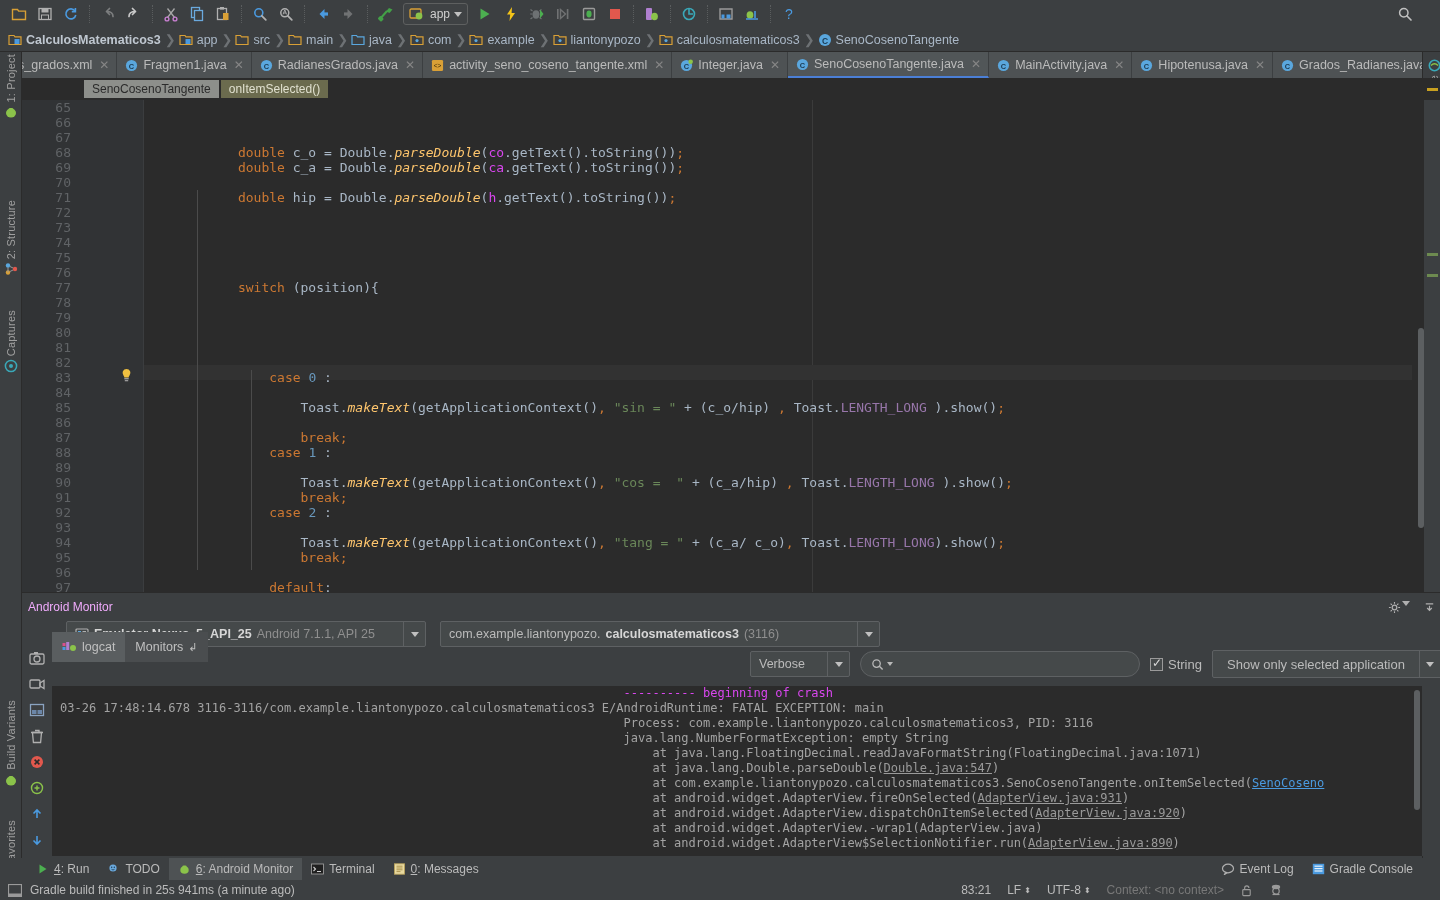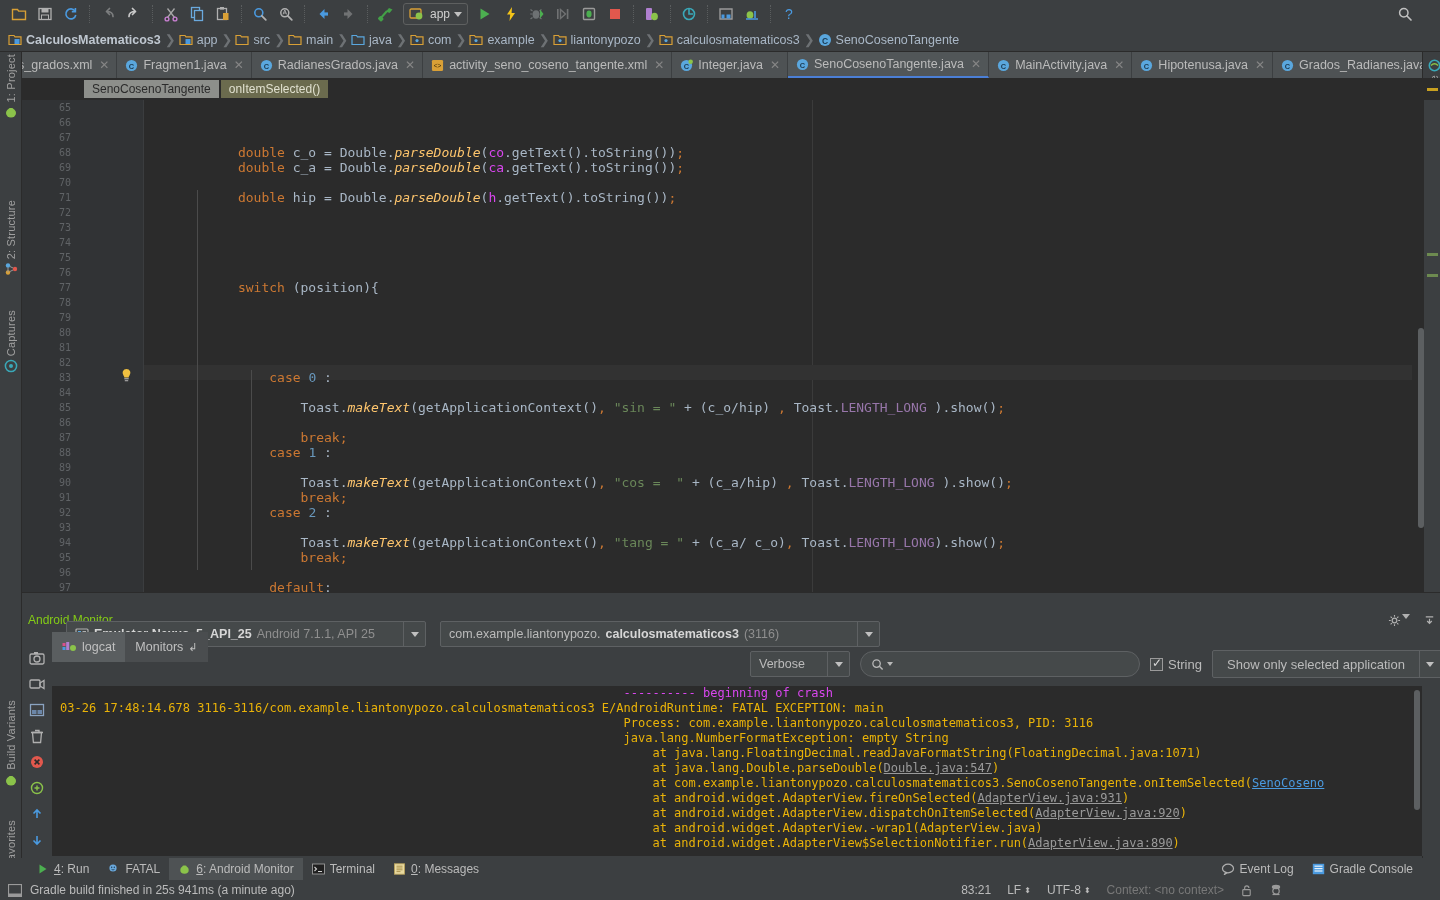--- a/index.html
+++ b/index.html
@@ -104,21 +104,21 @@
     background: #2b2b2b; display: flex; align-items: center;
     padding-left: 62px; gap: 2px;
   }
   .b2 { padding: 2px 8px; font-size: 12px; color: #d4d4d4; }
   .b2.cls { background: #8d8f8b; color: #2b2b2b; }
   .b2.mth { background: #6b6b4e; color: #e0e0cf; }
 
   #gutter {
     position: absolute; left: 0; top: 22px; width: 56px; height: 492px;
     background: #313335; color: #606366;
-    font-family: "DejaVu Sans Mono", monospace; font-size: 10px;
+    font-family: "DejaVu Sans Mono", monospace; font-size: 13px;
     text-align: right; padding-right: 7px;
   }
   #gutter-icons {
     position: absolute; left: 56px; top: 22px; width: 58px; height: 492px;
     background: #313335;
   }
   #fold-strip {
     position: absolute; left: 114px; top: 22px; width: 8px; height: 492px;
     background: #313335; border-right: 1px solid #3b3d3f;
   }
@@ -164,23 +164,23 @@
     position: absolute; left: 790px; top: 22px; width: 1px; height: 492px;
     background: #3b3b3b;
   }
 
   
   #monitor {
     position: absolute; left: 22px; top: 592px; width: 1418px; height: 264px;
     background: #3c3f41; border-top: 1px solid #2b2b2b;
   }
   #mon-head {
-    position: absolute; left: 0; top: 16px; width: 100%; height: 22px;
+    position: absolute; left: 0; top: 3px; width: 100%; height: 22px;
     display: flex; align-items: center; padding-left: 6px;
-    color: #84cc16; font-size: 12px; gap: 8px;
+    color: #f0abfc; font-size: 12px; gap: 8px;
   }
   #mon-head .title { flex: 1; }
   #mon-head .hicon { width: 22px; display: flex; justify-content: center; }
 
   #dev-row {
     position: absolute; left: 44px; top: 22px; width: 1380px; height: 38px;
     display: flex; align-items: center; gap: 14px;
   }
   .combo {
     display: flex; align-items: center;
@@ -248,21 +248,21 @@
   }
 
   
   #lc-out {
     position: absolute; left: 52px; top: 686px; width: 1370px; height: 170px;
     background: #2b2b2b; overflow: hidden;
     font-family: "DejaVu Sans Mono", monospace; font-size: 12px;
     line-height: 15px; white-space: pre; color: #cc7832;
   }
   .lgl { height: 15px; line-height: 15px; padding-left: 8px; }
-  .err { color: #eab308; margin-top: 28px; }
+  .err { color: #a3a3a3; margin-top: 28px; }
   .sys { color: #d946ef; }
   .lnk { color: #9a9a9a; text-decoration: underline; }
   .lnkb { color: #4a9ae0; text-decoration: underline; }
   #lc-scroll {
     position: absolute; right: 20px; top: 690px; width: 6px; height: 120px;
     background: #5c5f61; border-radius: 3px;
   }
 
   
   #right-stripe {
@@ -919,21 +919,21 @@
       </svg>
     <span><u>4</u><span>: Run</span></span>
   </div>
   <div class="bwin">
     <svg width="13" height="12" viewBox="0 0 13 12">
         <circle cx="6" cy="5" r="3.6" fill="#6aa9dd"></circle>
         <circle cx="4.7" cy="4.3" r="0.7" fill="#1b3a52"></circle>
         <circle cx="7.3" cy="4.3" r="0.7" fill="#1b3a52"></circle>
         <path d="M4.5 6.3q1.5 1.4 3 0" stroke="#1b3a52" stroke-width="0.8" fill="none"></path>
       </svg>
-    <span>FATAL</span>
+    <span>TODO</span>
   </div>
   <div class="bwin active">
     <svg width="13" height="12" viewBox="0 0 13 12">
         <ellipse cx="6.5" cy="7" rx="4.2" ry="3.8" fill="#8bc34a"></ellipse>
         <rect x="4.4" y="2.5" width="4.2" height="2.6" rx="1.3" fill="#8bc34a"></rect>
       </svg>
     <span><u>6</u><span>: Android Monitor</span></span>
   </div>
   <div class="bwin">
     <svg width="13" height="12" viewBox="0 0 13 12">

